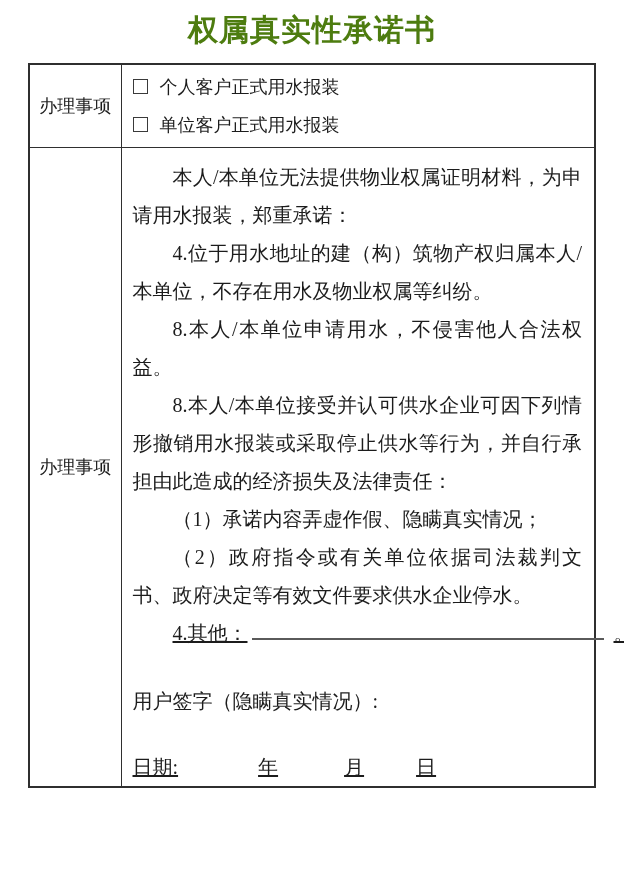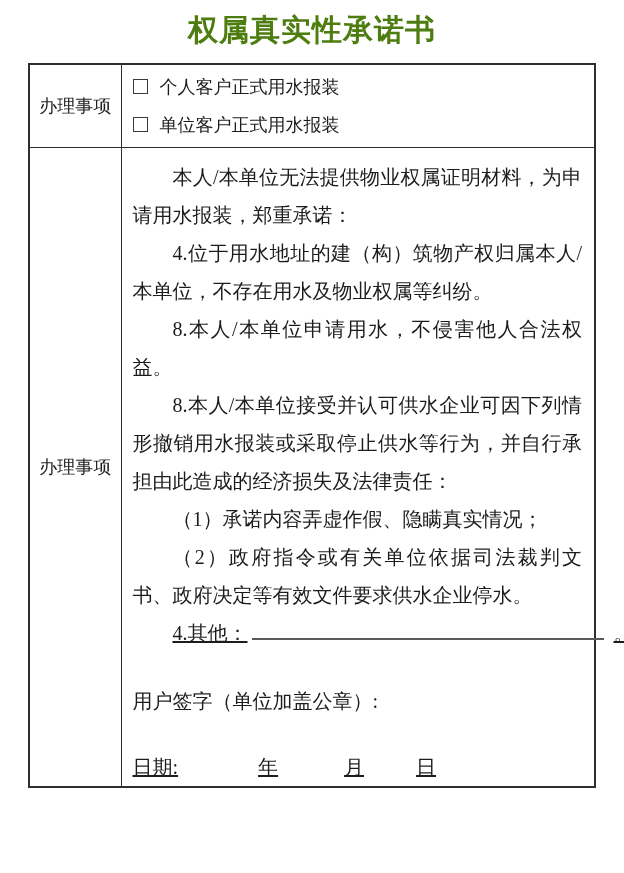--- a/index.html
+++ b/index.html
@@ -144,21 +144,21 @@
       <td class="content-cell commitment-cell">
         <p class="para">本人/本单位无法提供物业权属证明材料，为申请用水报装，郑重承诺：</p>
         <p class="para">4.位于用水地址的建（构）筑物产权归属本人/本单位，不存在用水及物业权属等纠纷。</p>
         <p class="para">8.本人/本单位申请用水，不侵害他人合法权益。</p>
         <p class="para">8.本人/本单位接受并认可供水企业可因下列情形撤销用水报装或采取停止供水等行为，并自行承担由此造成的经济损失及法律责任：</p>
         <p class="para">（1）承诺内容弄虚作假、隐瞒真实情况；</p>
         <p class="para">（2）政府指令或有关单位依据司法裁判文书、政府决定等有效文件要求供水企业停水。</p>
         <p class="para other-line">
           <span>4.其他：</span><span class="blank-underline"></span><span>。</span>
         </p>
-        <p class="para sig-line">用户签字（单位加盖公章）:</p>
+        <p class="para sig-line">用户签字（隐瞒真实情况）:</p>
         <p class="para date-line">
           <span>日期:</span><span class="date-unit-year">年</span><span class="date-unit-month">月</span><span class="date-unit-day">日</span>
         </p>
       </td>
     </tr>
   </tbody>
     </table>
 
 </div>
 

